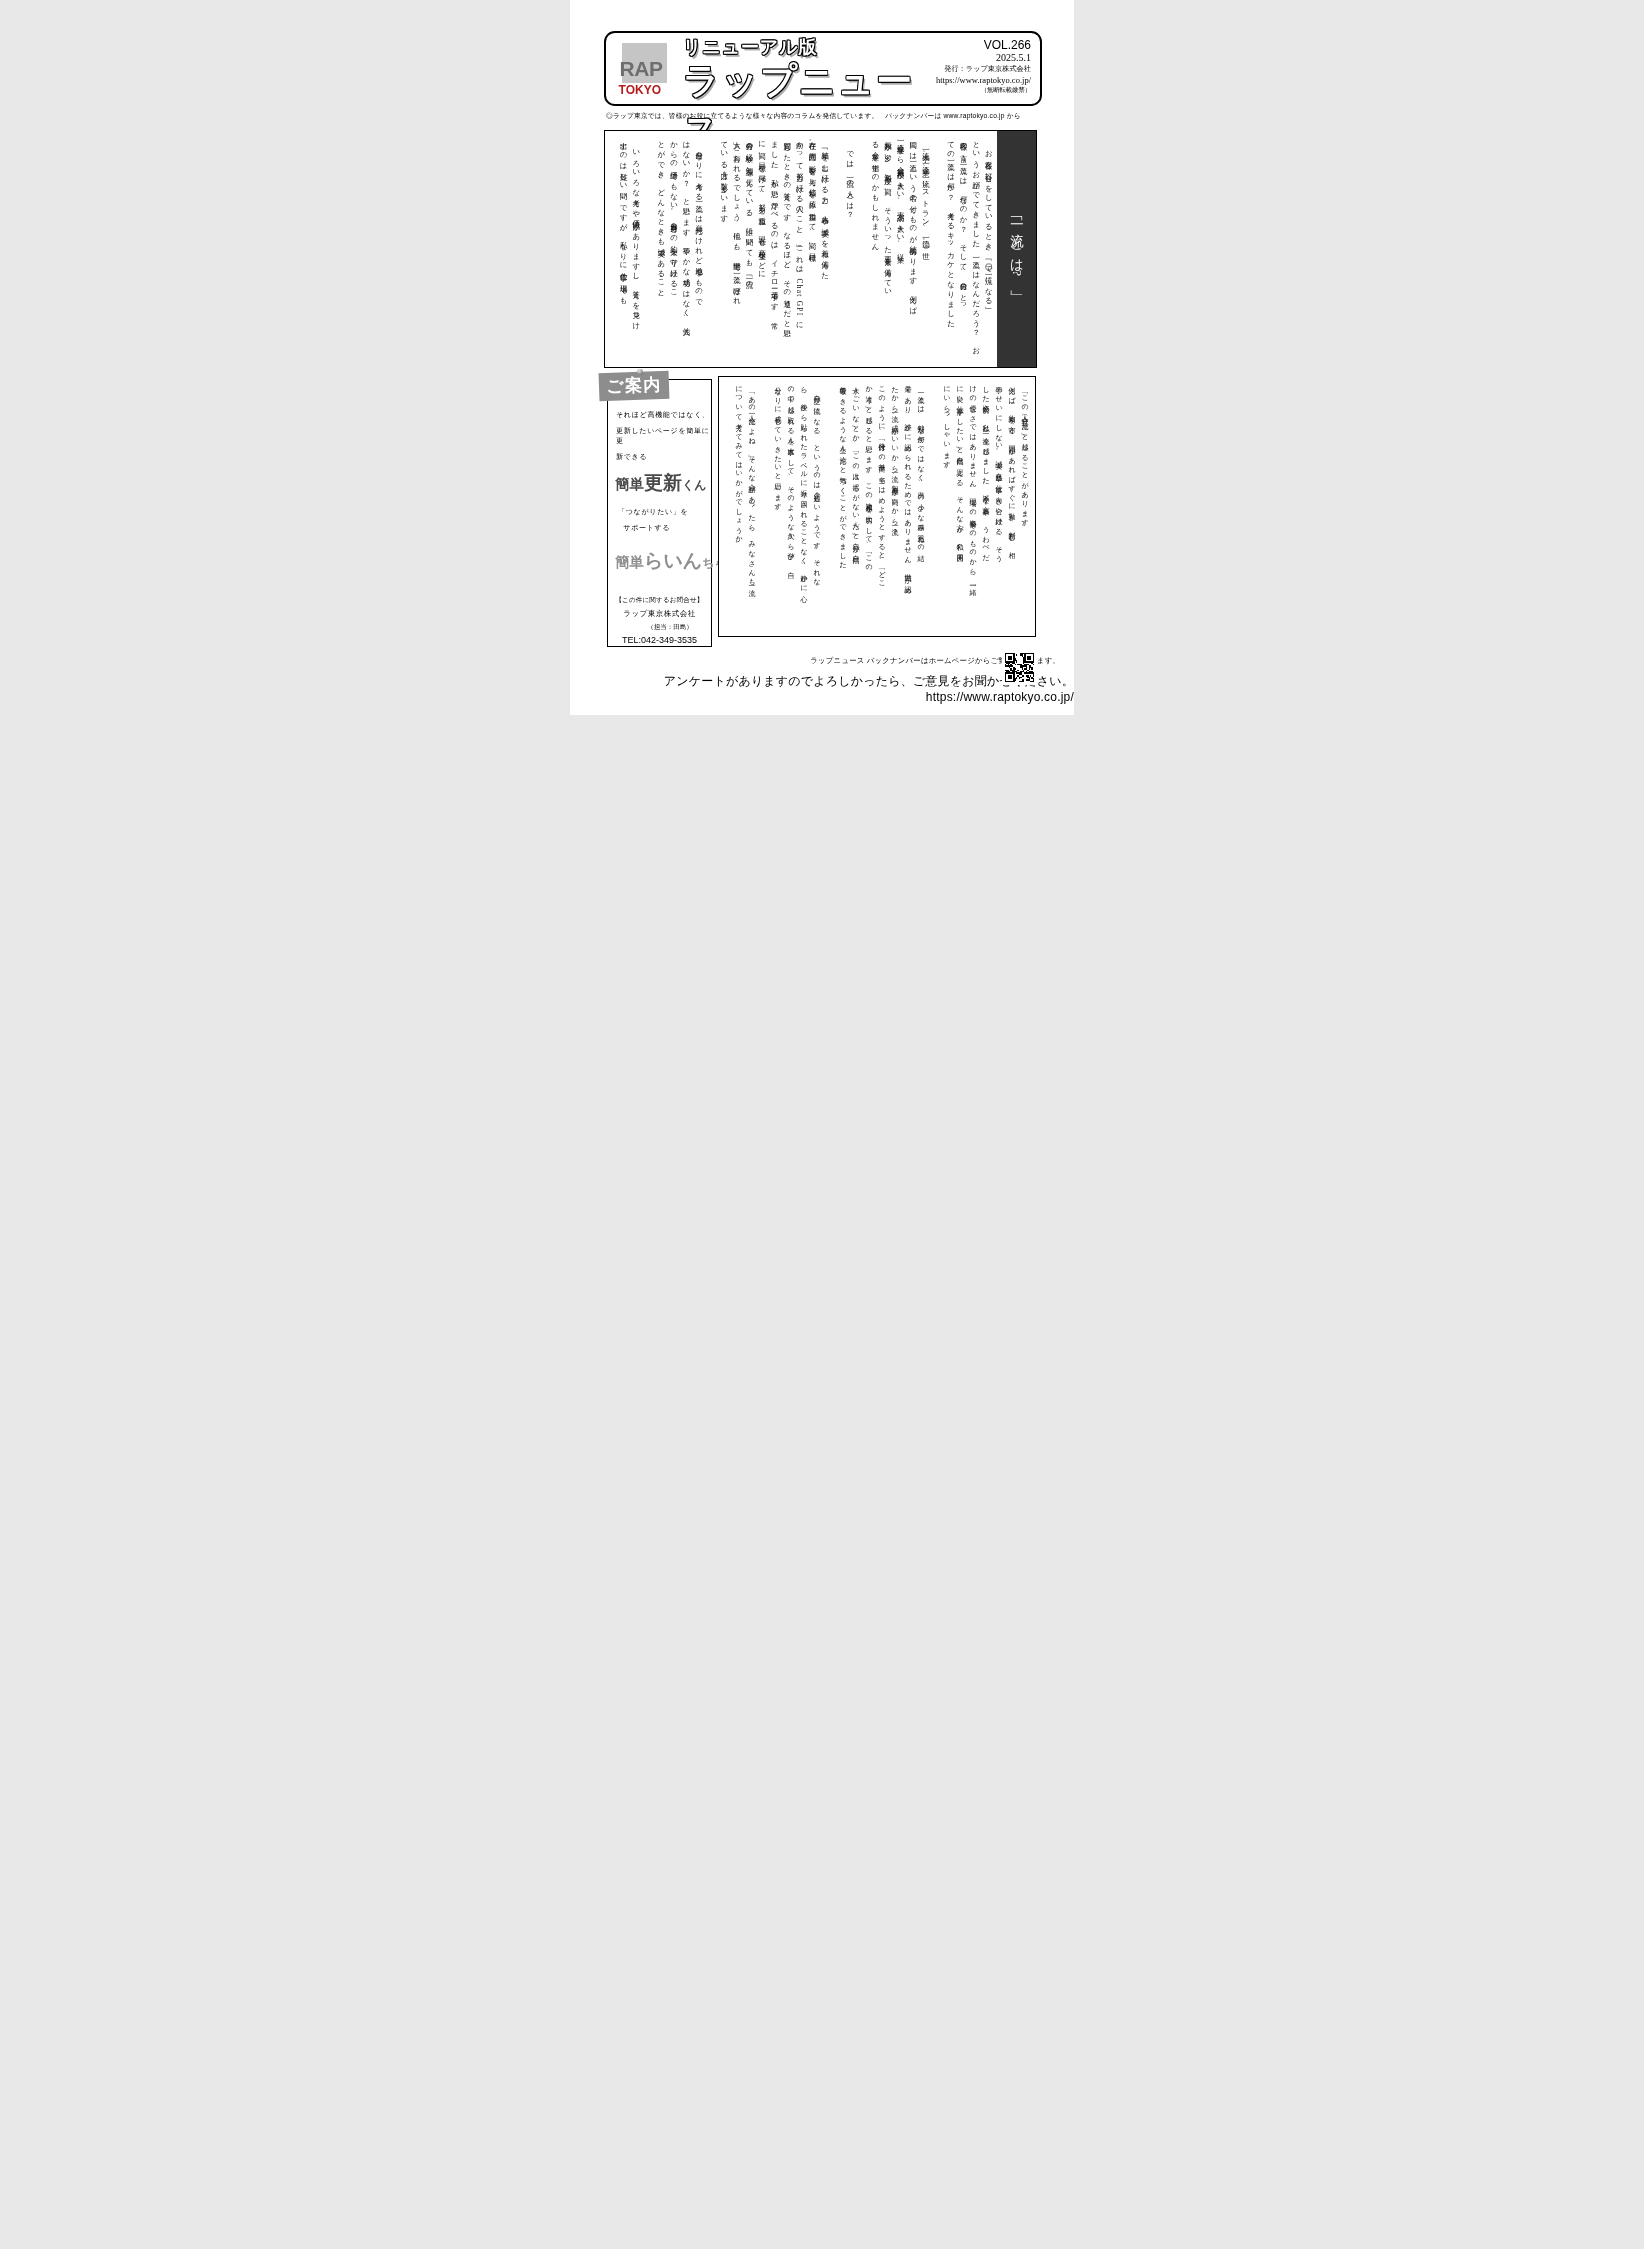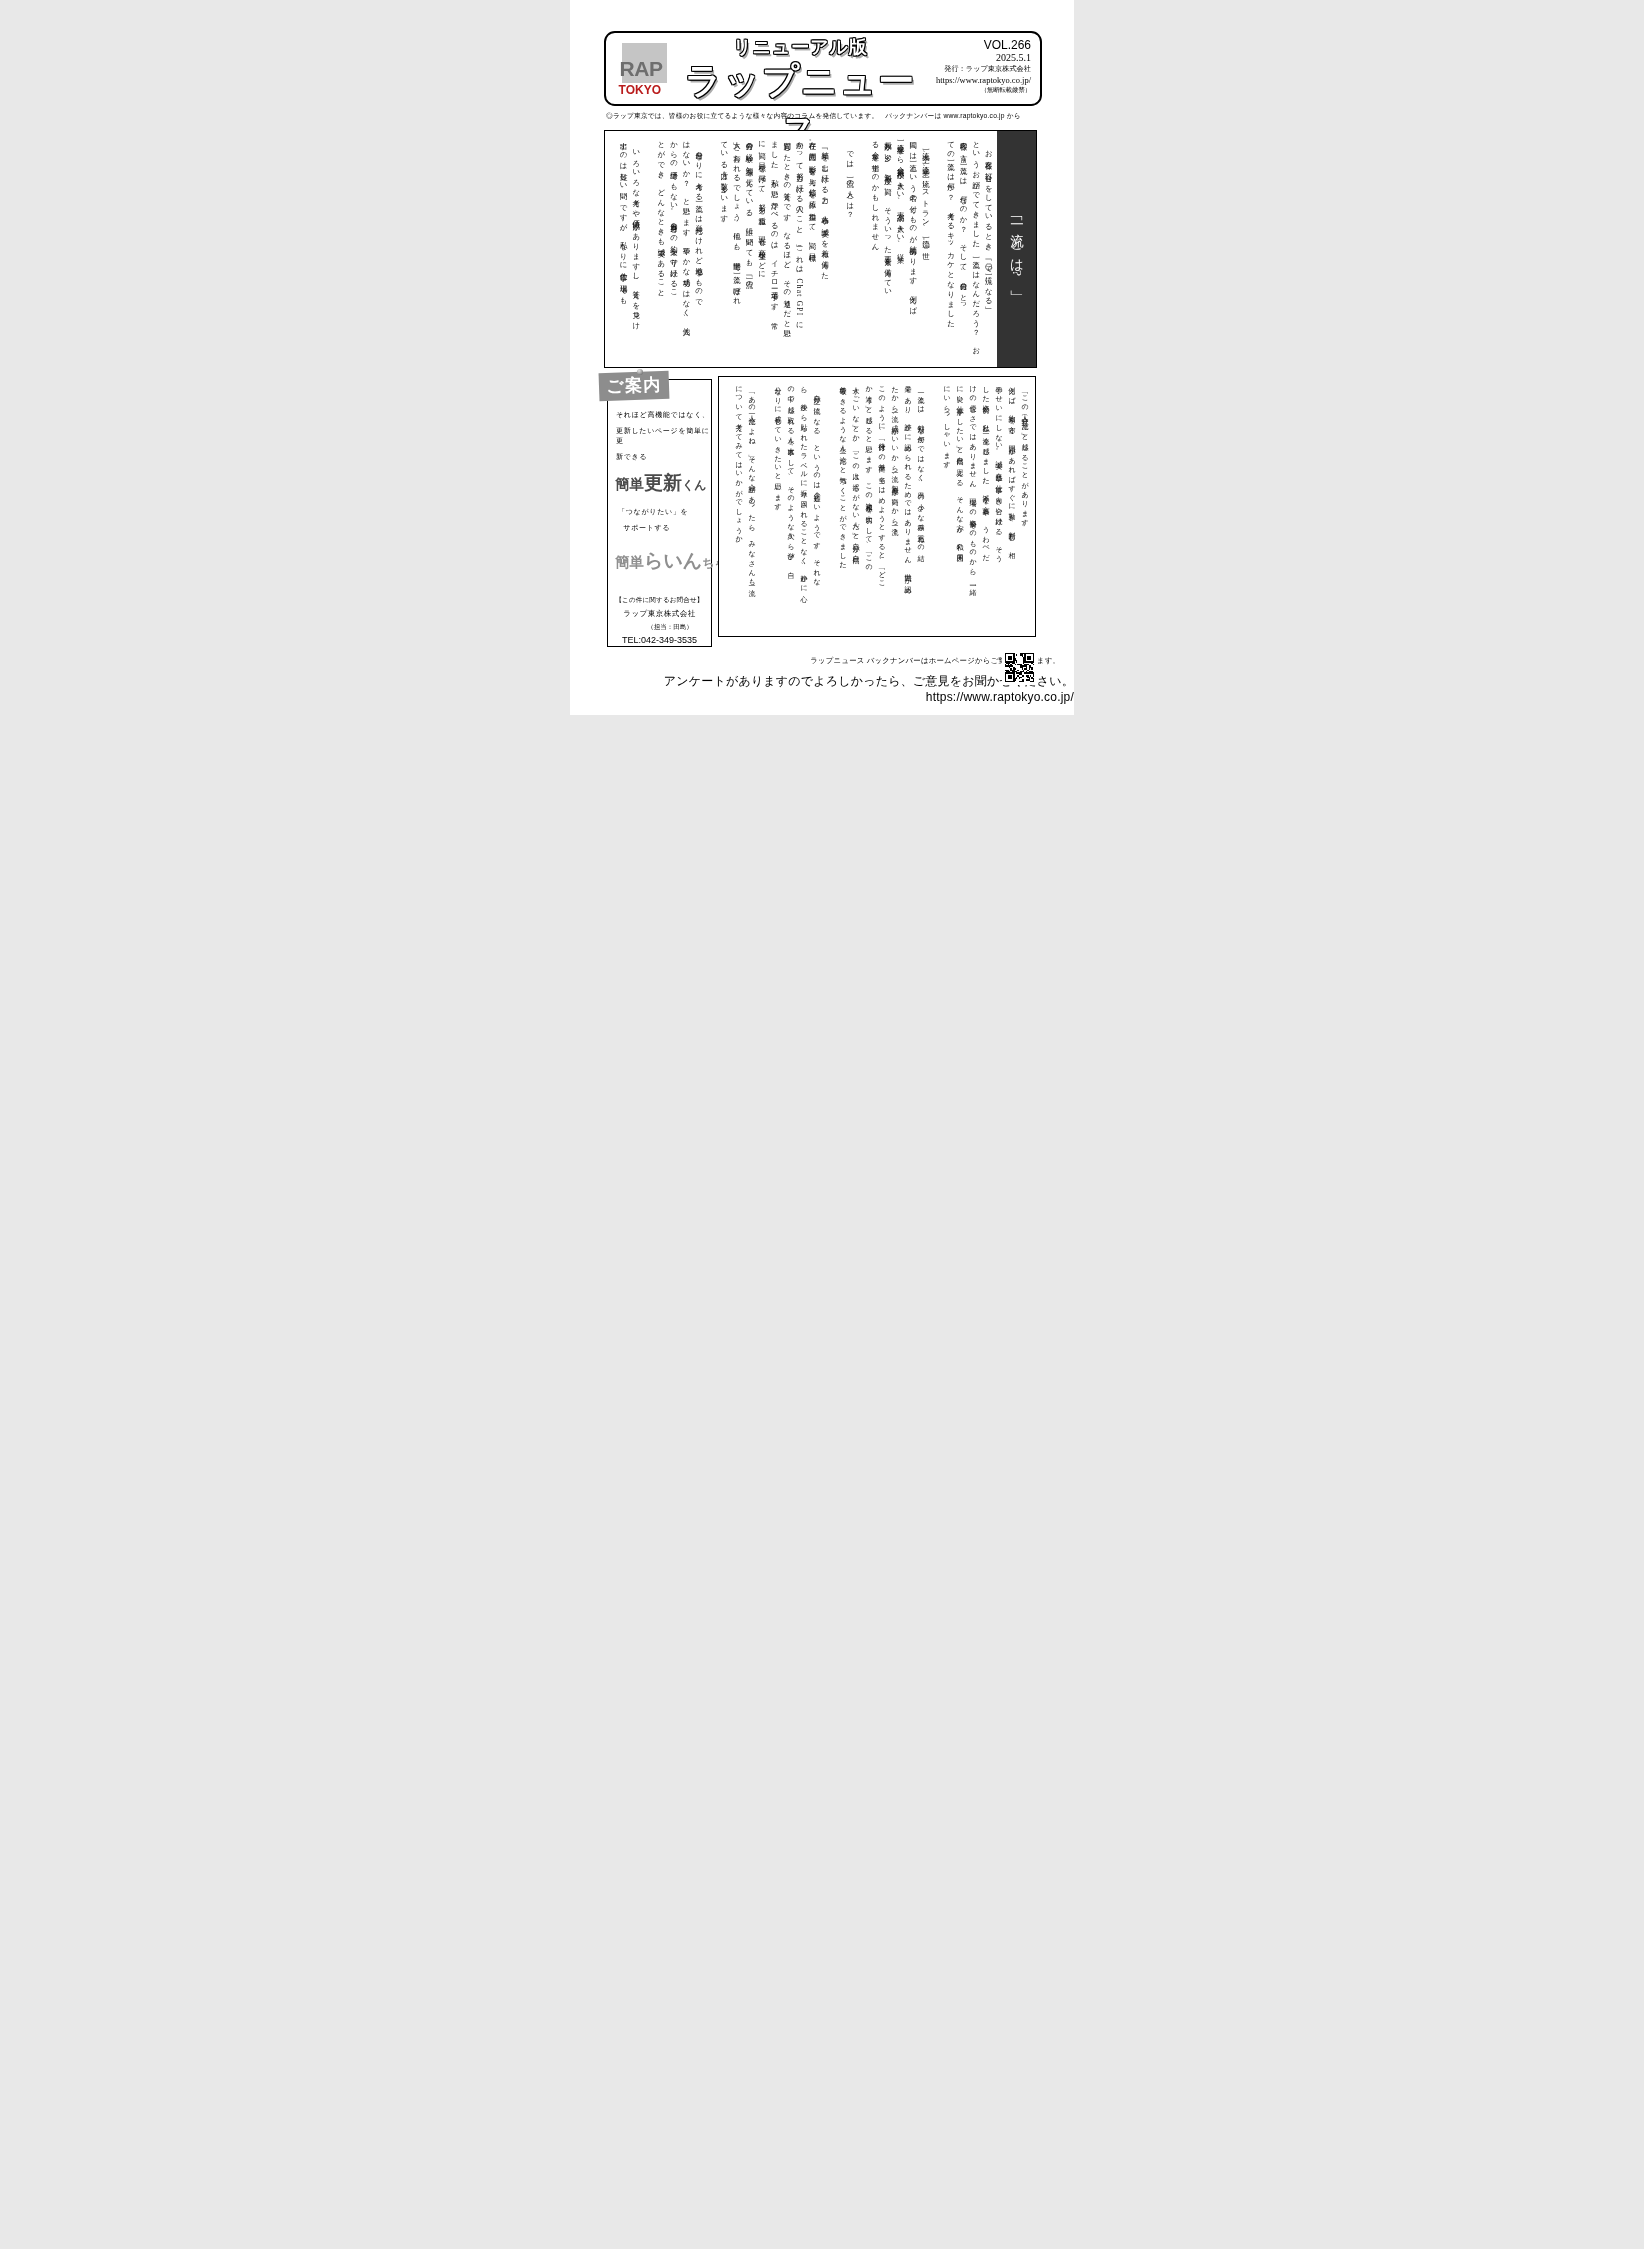--- a/index.html
+++ b/index.html
@@ -6,21 +6,21 @@
   .page{position:relative;width:504px;height:715px;background:#fff;margin:0 auto;
         font-family:"Liberation Sans",sans-serif;color:#000;overflow:hidden;}
 
   
   .header-box{position:absolute;left:34px;top:31px;width:434px;height:71px;
               border:2.7px solid #000;border-radius:10.8px;background:#fff;}
   .logo{position:absolute;left:12.6px;top:10px;width:52px;height:56px;}
   .logo-sq{position:absolute;left:3.6px;top:0;width:45px;height:40px;background:#c5c5c5;}
   .logo-rap{position:absolute;left:0.9px;top:13.5px;font-size:21px;font-weight:bold;color:#6e6e6e;letter-spacing:-0.4px;}
   .logo-tokyo{position:absolute;left:0px;top:40px;font-size:12px;font-weight:bold;color:#b91c1c;}
-  .titles{position:absolute;left:64px;top:1.8px;width:261px;text-align:center;}
+  .titles{position:absolute;left:77px;top:1.8px;width:261px;text-align:left;}
   .outlined{color:#fff;font-weight:bold;
     text-shadow:-0.9px -0.9px 0 #000,0.9px -0.9px 0 #000,-0.9px 0.9px 0 #000,0.9px 0.9px 0 #000,
                 -0.9px 0 0 #000,0.9px 0 0 #000,0 -0.9px 0 #000,0 0.9px 0 #000,2.2px 2.7px 0 #adadad;}
   .title-small{font-size:18px;letter-spacing:0.9px;}
   .title-large{font-size:36px;letter-spacing:1.8px;margin-top:-1.8px;}
   .header-right{position:absolute;right:9px;top:4.5px;text-align:right;}
   .hr-vol{font-family:Liberation Sans, sans-serif;font-size:12px;text-align:right;}
   .hr-date{font-family:"Liberation Serif",serif;font-size:10px;}
   .hr-pub{font-size:7.2px;margin-top:1.3px;}
   .hr-url{font-family:"Liberation Serif",serif;font-size:8.5px;margin-top:0.9px;}

